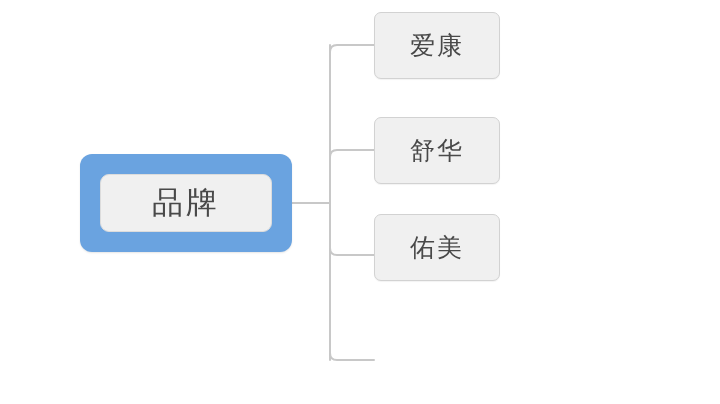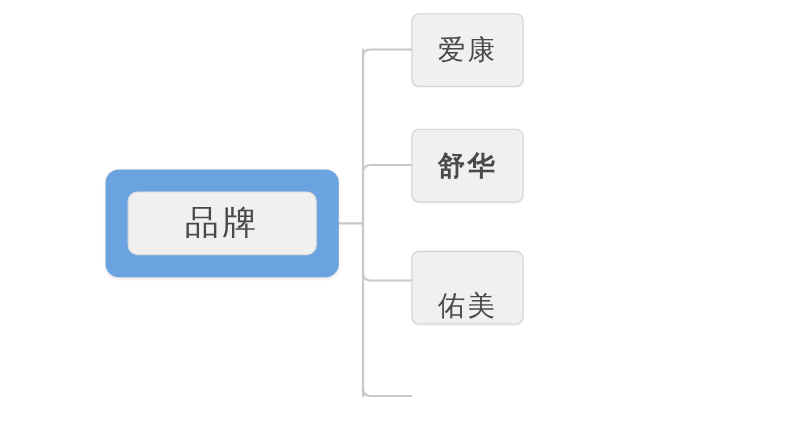--- a/index.html
+++ b/index.html
@@ -32,21 +32,21 @@
     box-sizing: border-box;
     display: flex;
     align-items: center;
     justify-content: center;
     color: #494949;
     background: #f0f0f0;
     white-space: nowrap;
   }
   
   .node-root {
-    left: 96px;
+    left: 80px;
     top: 154px;
     width: 212px;
     height: 98px;
     background: #6aa3e0;
     border-radius: 12px;
     padding: 20px;
     box-shadow: 0 1px 2px rgba(0,0,0,0.10);
   }
   .node-root .plate {
     width: 100%;
@@ -60,35 +60,35 @@
     border-radius: 9px;
   }
   .node-root .label {
     font-size: 31px;
     letter-spacing: 3px;
     color: #494949;
   }
   
   .node-child {
     left: 374px;
-    width: 102px;
+    width: 126px;
     height: 67px;
     background: #f0f0f0;
     border: 1px solid #d2d2d2;
     border-radius: 7px;
     box-shadow: 0 1px 1px rgba(0,0,0,0.05);
   }
   .node-child .label {
     font-size: 25px;
     letter-spacing: 2px;
     color: #494949;
   }
   .child-0 { top: 12px; }
-  .child-1 { top: 117px; font-weight: bold; }
-  .child-2 { top: 228px; align-items: flex-end; }
+  .child-1 { top: 117px; }
+  .child-2 { top: 214px; }
   .child-3 { top: 327px; }
 </style>
 </head>
 <body>
 
 <div id="canvas">
 
   <svg id="connectors" viewBox="0 0 720 404" width="720" height="404" aria-hidden="true">
     <g fill="none" stroke="#c8c8c8" stroke-width="2" stroke-linecap="round" stroke-linejoin="round">
 

